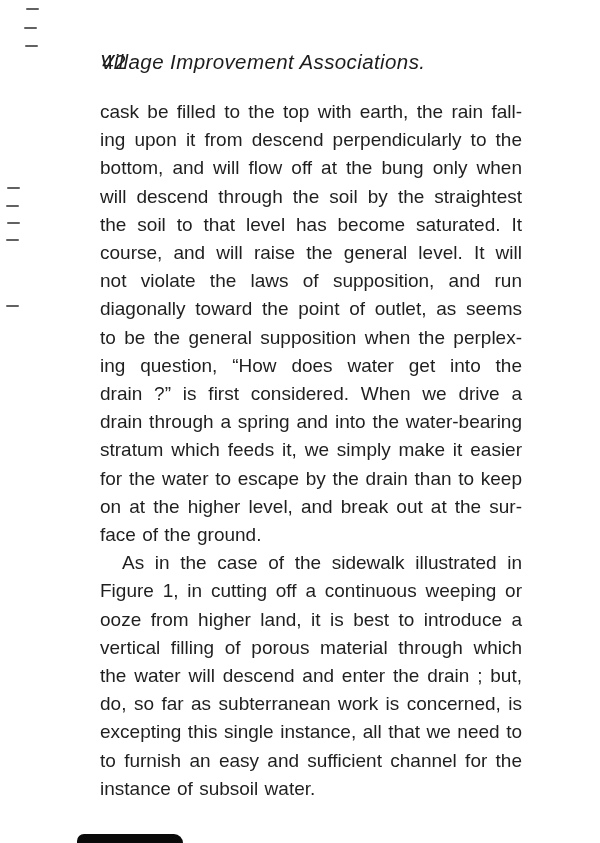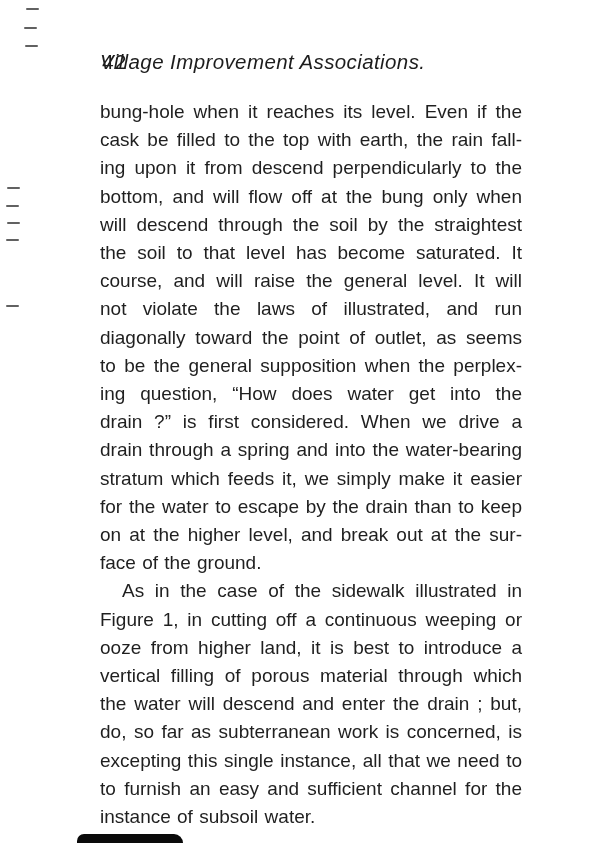--- a/index.html
+++ b/index.html
@@ -100,28 +100,27 @@
 
   <div class="artifact blob" style="left:77px; top:834px; width:106px; height:14px;"></div>
 
   <div class="header-row">
     <span class="page-number">42</span>
     <span class="running-title">Village Improvement Associations.</span>
   </div>
 
   <div class="page-body">
       <div class="paragraph">
-        <div class="line">bung-hole when it reaches its level.  Even if the</div>
         <div class="line">cask be filled to the top with earth, the rain fall-</div>
         <div class="line">ing upon it from descend perpendicularly to the</div>
         <div class="line">bottom, and will flow off at the bung only when</div>
         <div class="line">will descend through the soil by the straightest</div>
         <div class="line">the soil to that level has become saturated.  It</div>
         <div class="line">course, and will raise the general level.  It will</div>
-        <div class="line">not violate the laws of illustrated, and run</div>
+        <div class="line">not violate the laws of supposition, and run</div>
         <div class="line">diagonally toward the point of outlet, as seems</div>
         <div class="line">to be the general supposition when the perplex-</div>
         <div class="line">ing question, “How does water get into the</div>
         <div class="line">drain ?” is first considered.  When we drive a</div>
         <div class="line">drain through a spring and into the water-bearing</div>
         <div class="line">stratum which feeds it, we simply make it easier</div>
         <div class="line">for the water to escape by the drain than to keep</div>
         <div class="line">on at the higher level, and break out at the sur-</div>
         <div class="line last">face of the ground.</div>
       </div>

